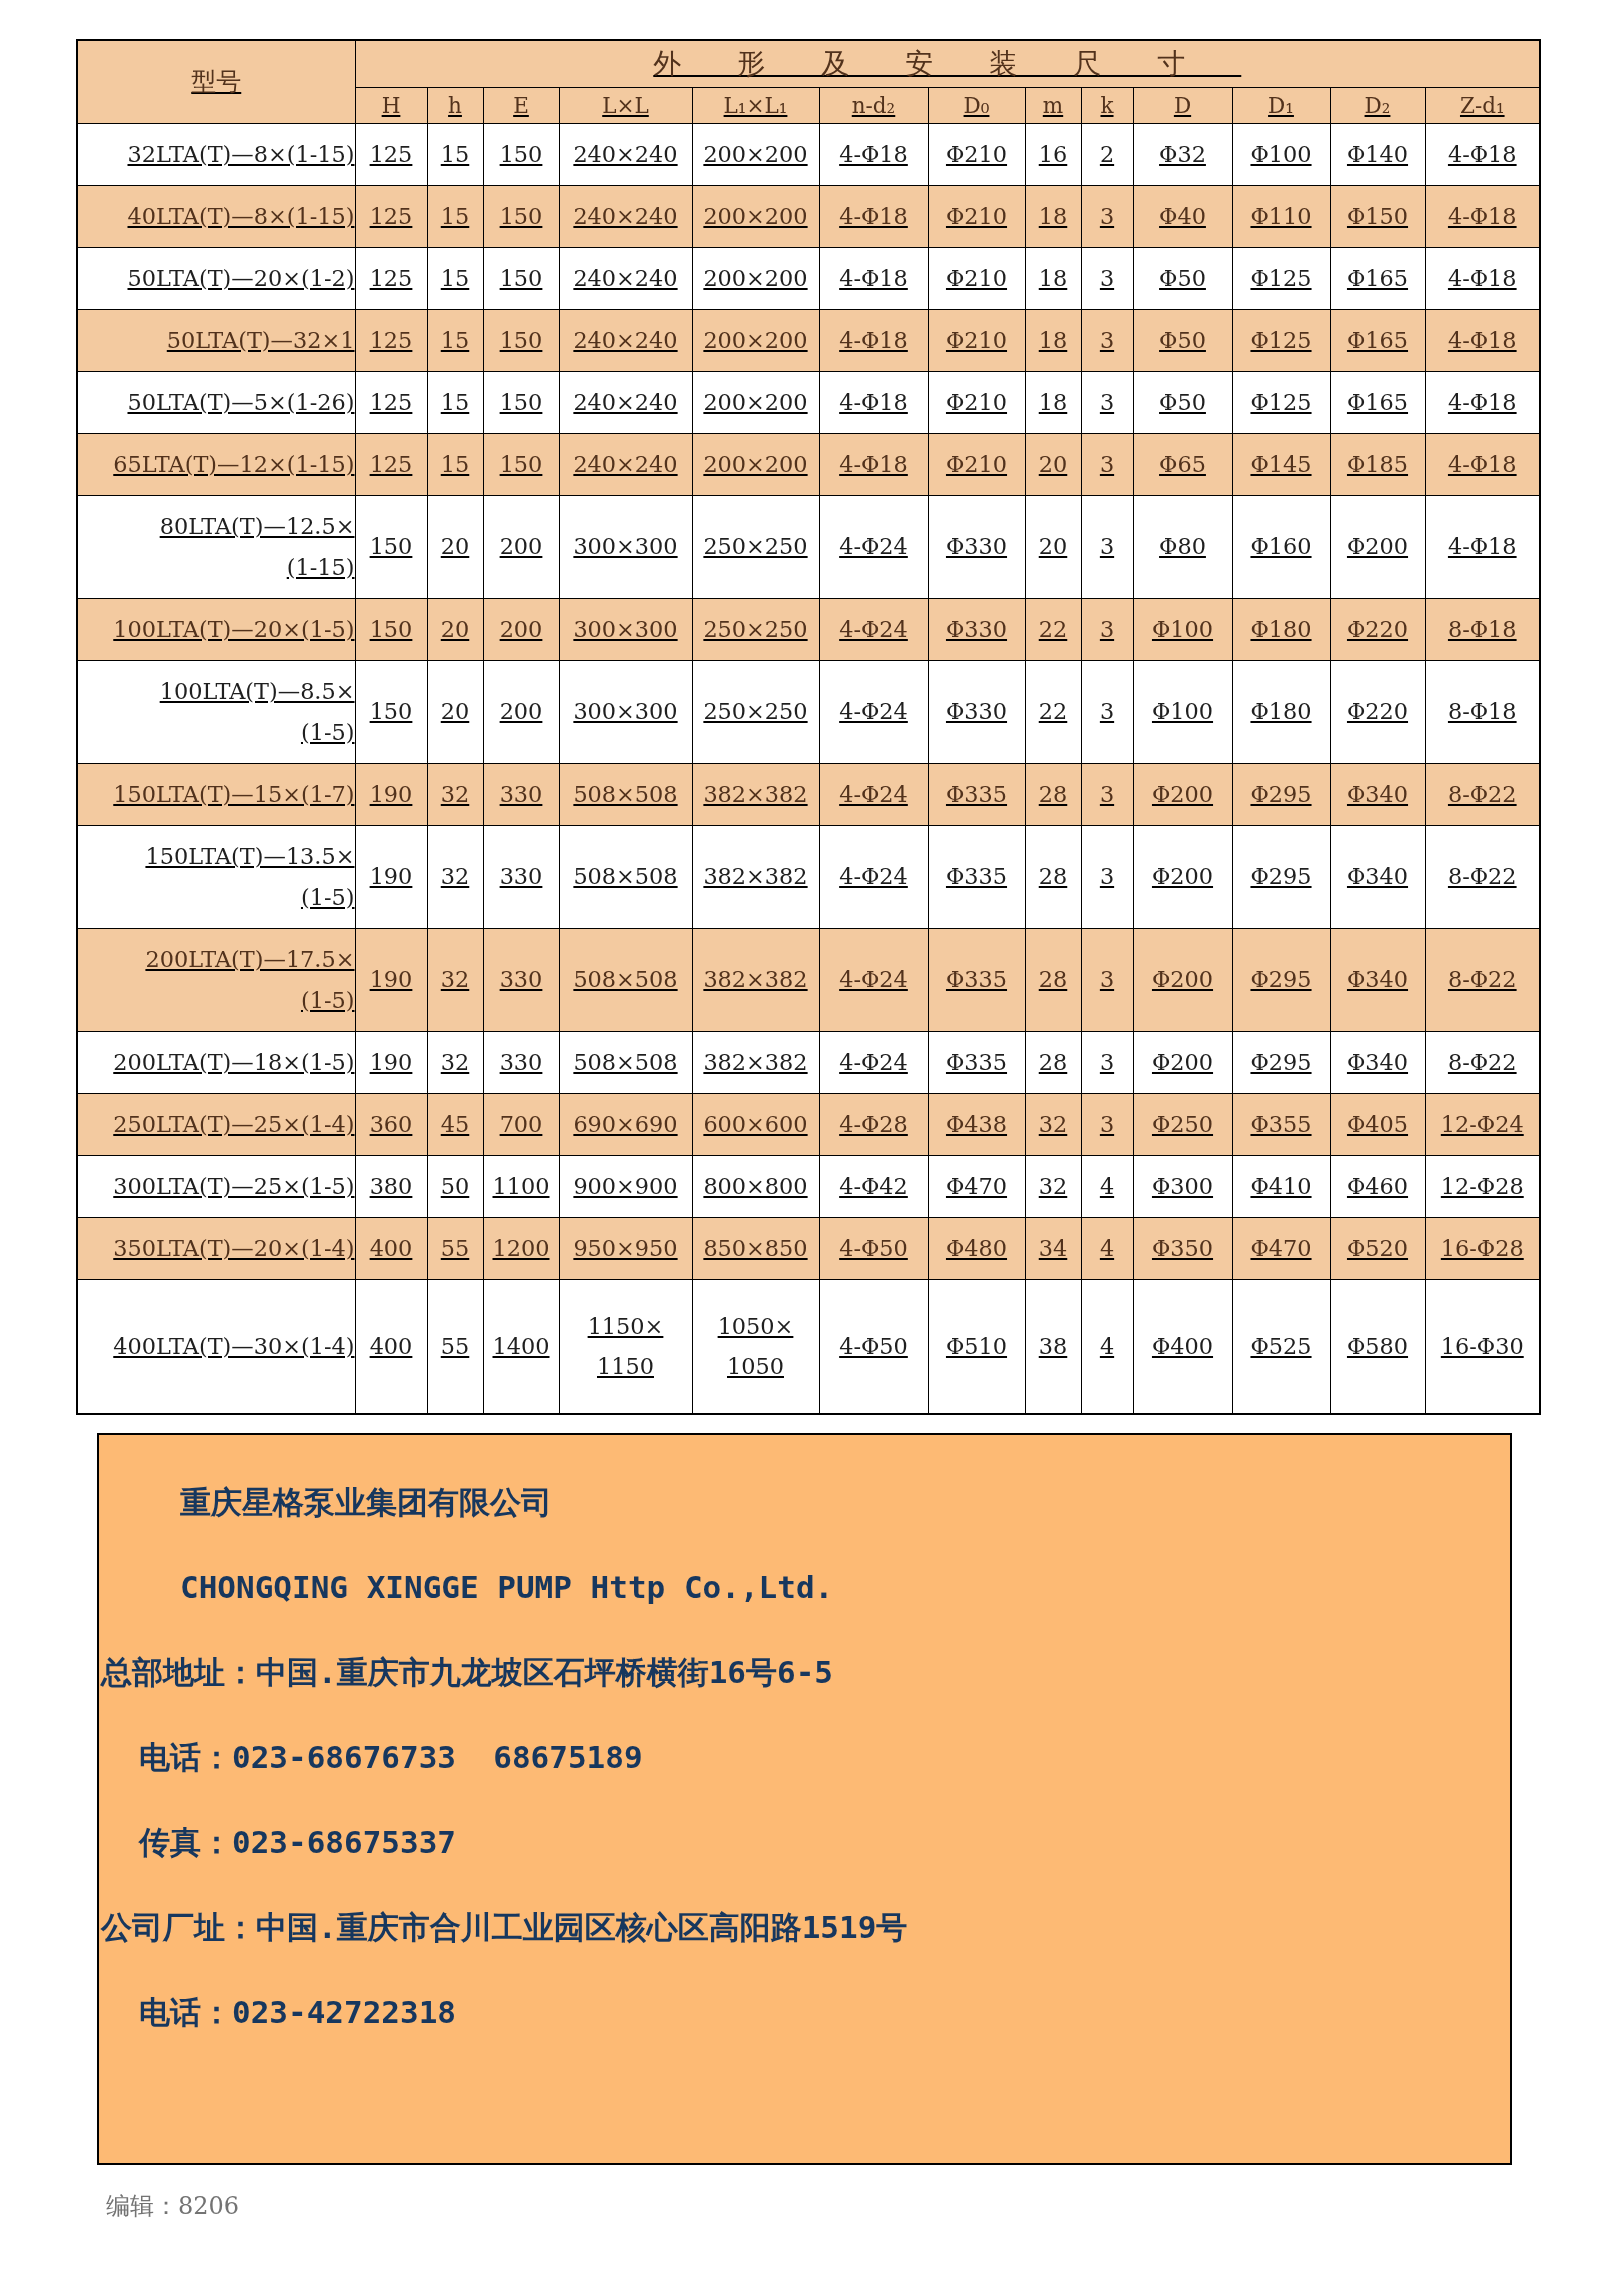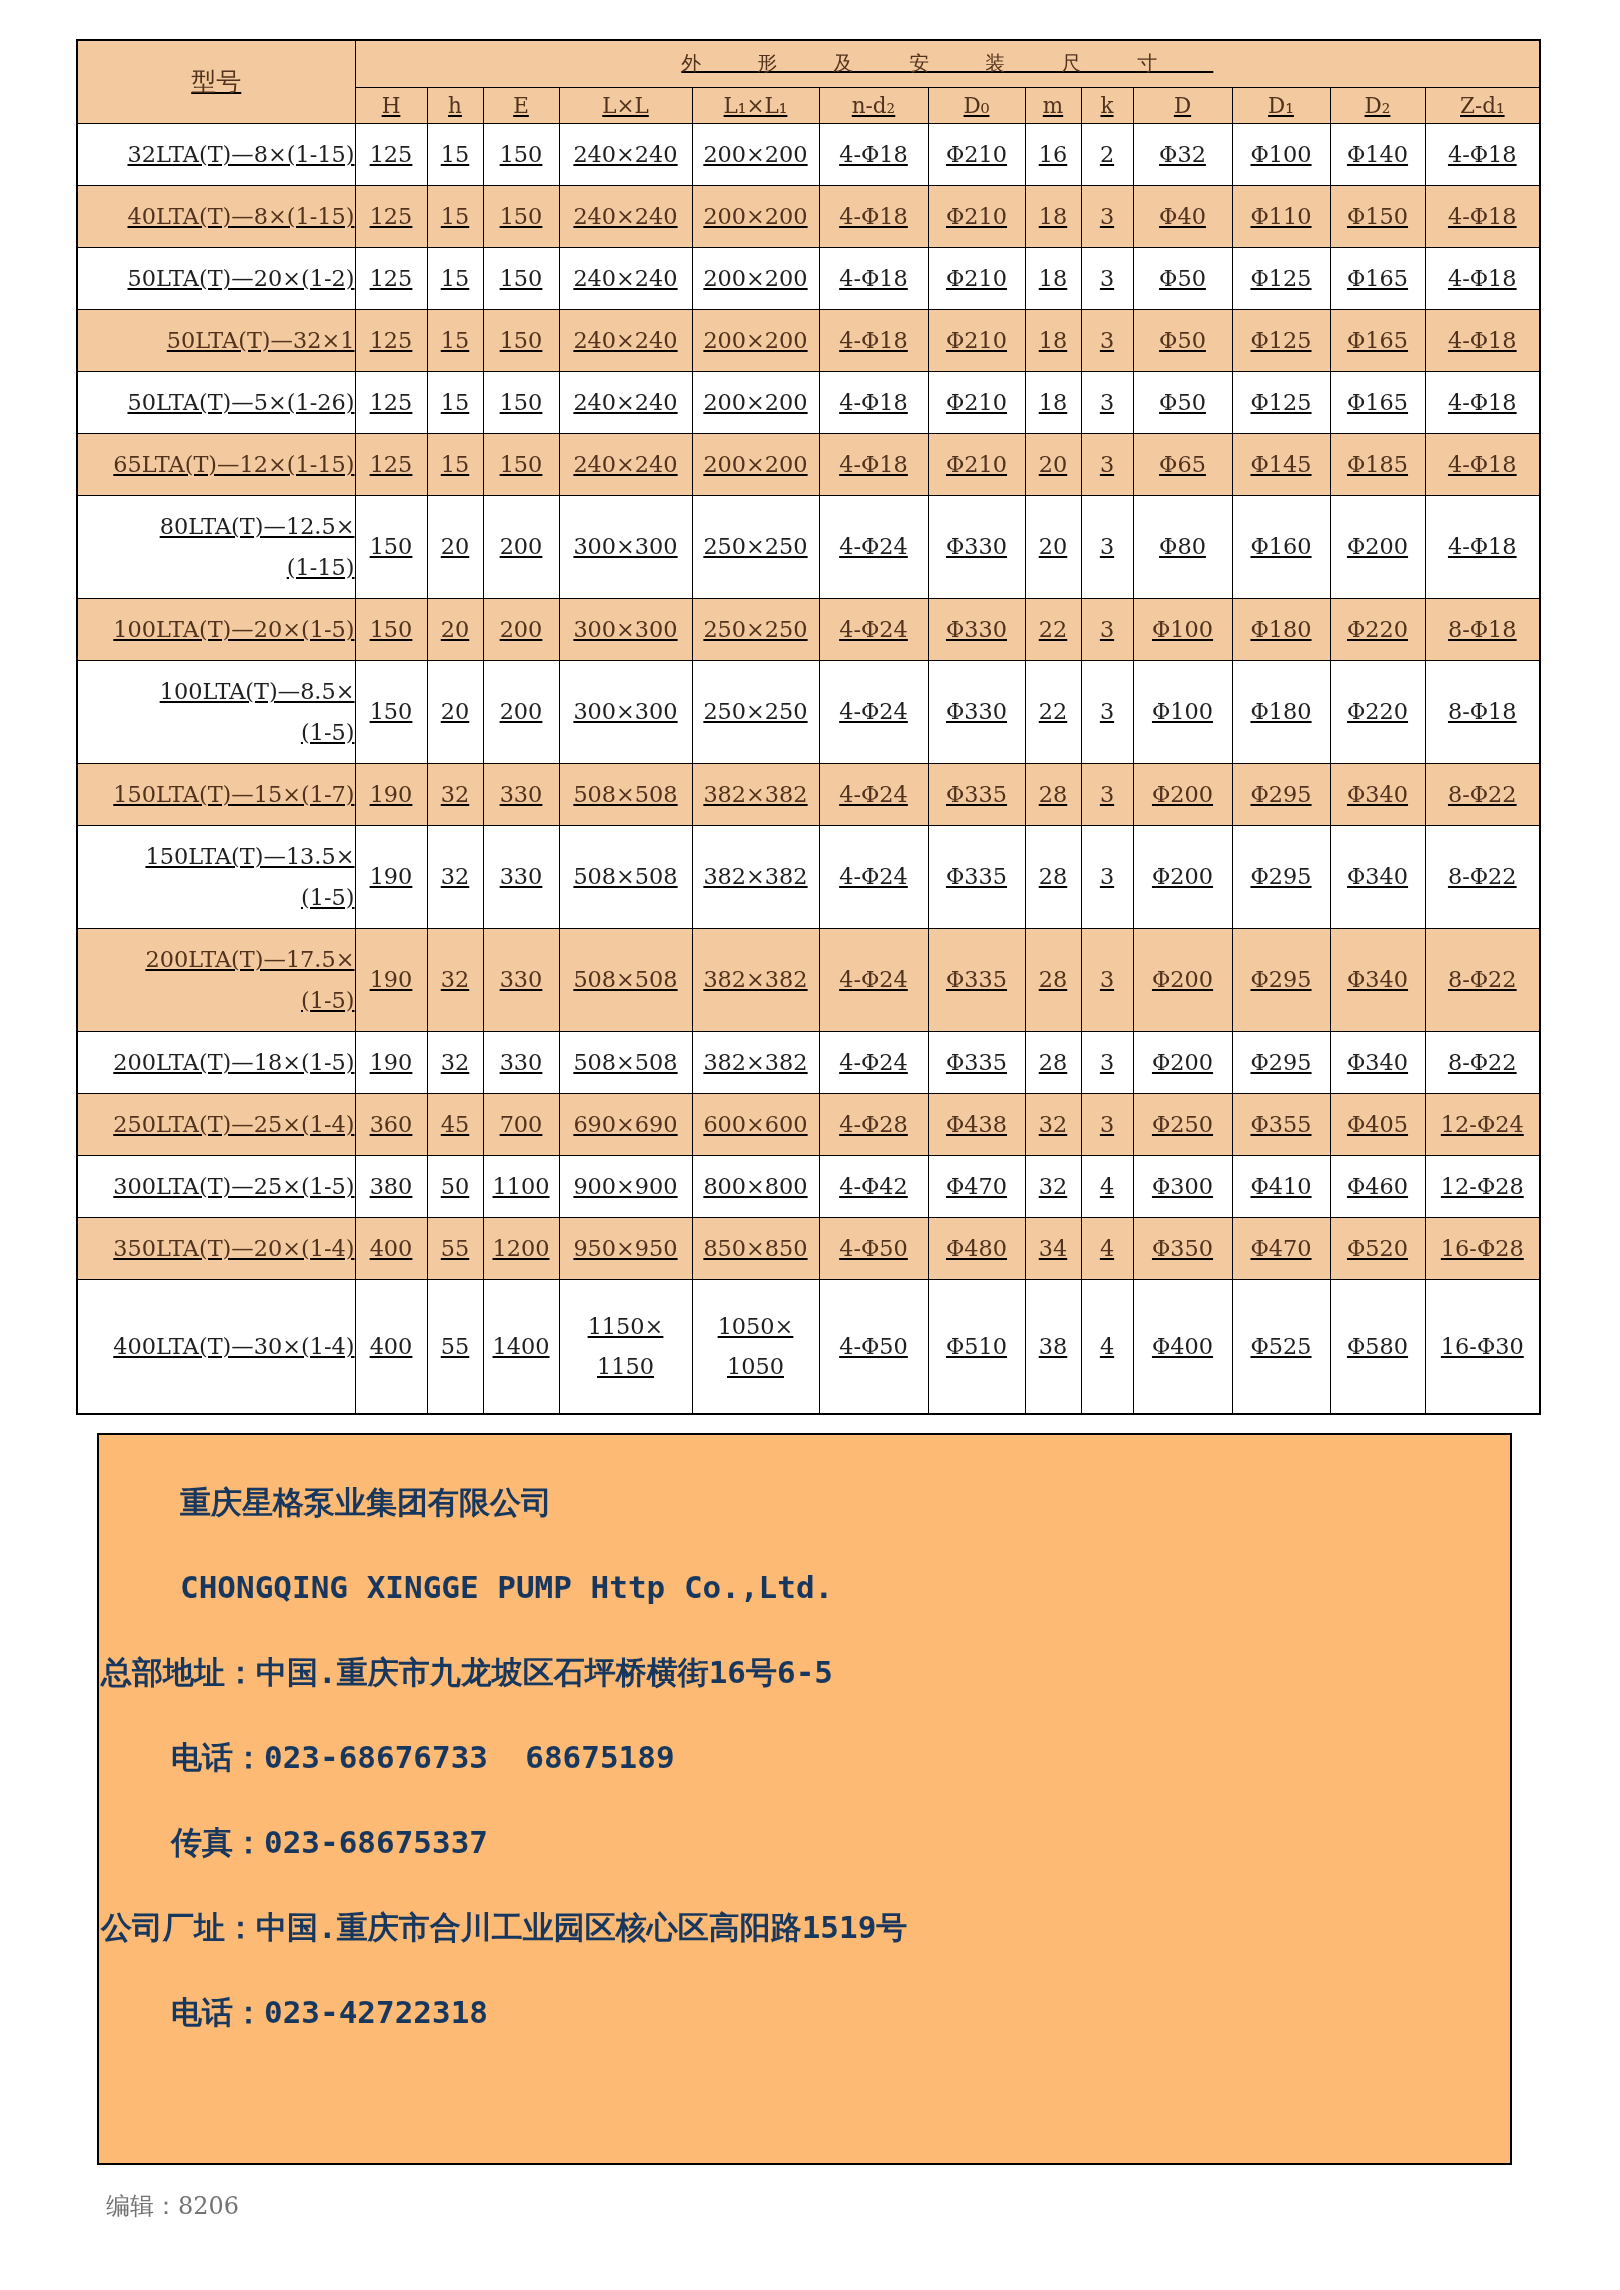--- a/index.html
+++ b/index.html
@@ -29,21 +29,21 @@
     padding:0;
   }
   table.dim th{
     background:#F3CAA0;
     color:#52321C;
   }
   tr.ghrow{height:47px;}
   tr.shrow{height:36px;}
   th.model-h{font-size:25px;}
   th.group-h{
-    font-size:20px;
+    font-size:28px;
     letter-spacing:56px;
     padding-left:27px;
     white-space:nowrap;
   }
   tr.shrow th{font-size:21.5px;}
   table.dim td{
     font-size:22.4px;
     color:#1f1f1f;
     height:61px;
     white-space:pre-line;
@@ -71,21 +71,21 @@
   }
   .company-lines{position:absolute;left:0;top:25px;width:100%;}
   .co-line{
     height:85px;
     line-height:85px;
     font-size:31px;
     white-space:pre;
   }
   .ind-name{padding-left:81px;}
   .ind-addr{padding-left:2px;}
-  .ind-tel{padding-left:72px;}
+  .ind-tel{padding-left:40px;}
   .email-label{margin-left:49px;}
   a.email{
     color:#0909EF;
     text-decoration:underline;
     cursor:pointer;
   }
 
   
   .footer-note{
     position:absolute;

